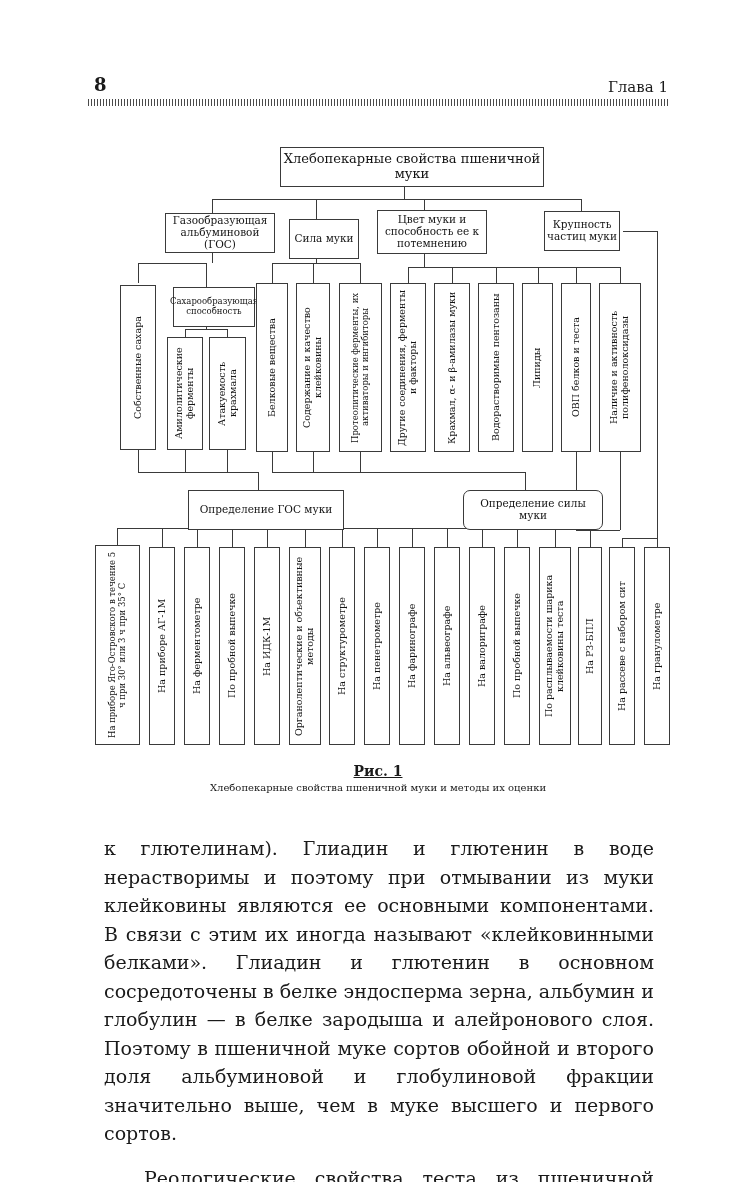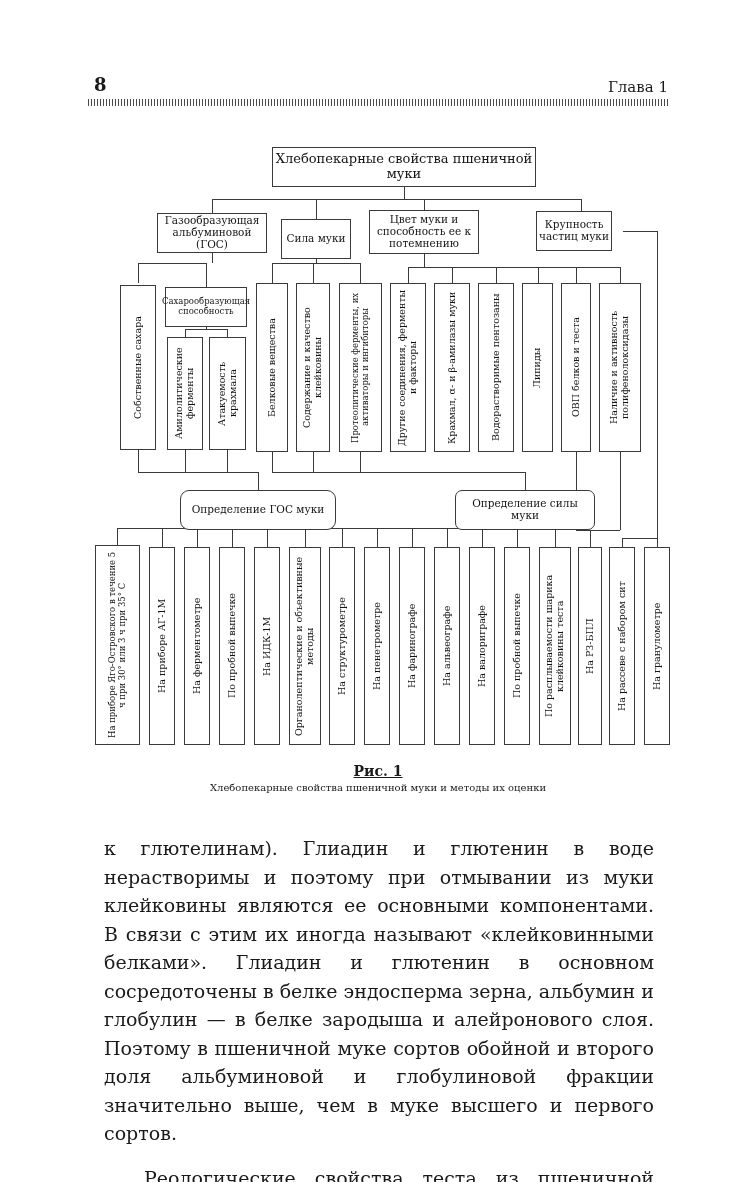--- a/index.html
+++ b/index.html
@@ -18,21 +18,21 @@
     position:absolute;left:88px;top:99px;width:580px;height:7px;
     background:repeating-linear-gradient(90deg,#4a4a4a 0 1px,transparent 1px 3px);
   }
   
   .box,.vbox{
     position:absolute;box-sizing:border-box;
     border:1px solid #3a3a3a;background:#ffffff;
     display:flex;align-items:center;justify-content:center;
     text-align:center;line-height:1.12;color:#141414;
   }
-  .box{font-size:10.5px;padding:19px 2px;}
+  .box{font-size:10.5px;padding:19px 2px;margin-left:8px;}
   .vbox{
     writing-mode:vertical-rl;transform:rotate(180deg);
     font-size:9.5px;padding:2px 1px;
   }
   .vbox.small{font-size:8.5px;}
   .connectors{position:absolute;left:0;top:0;pointer-events:none;}
   .connectors line{stroke:#3a3a3a;stroke-width:1;shape-rendering:crispEdges;}
   
   .caption{position:absolute;left:78px;top:763px;width:600px;text-align:center;}
   .caption-label{font-size:14px;font-weight:bold;margin-bottom:3px;text-decoration:underline;}
@@ -141,21 +141,21 @@
   <div class="vbox" style="left:256px;top:283px;width:32px;height:169px;">Белковые вещества</div>
   <div class="vbox" style="left:296px;top:283px;width:34px;height:169px;">Содержание и качество клейковины</div>
   <div class="vbox small" style="left:339px;top:283px;width:43px;height:169px;">Протеолитические ферменты, их активаторы и ингибиторы</div>
   <div class="vbox" style="left:390px;top:283px;width:36px;height:169px;">Другие соединения, ферменты и факторы</div>
   <div class="vbox" style="left:434px;top:283px;width:36px;height:169px;">Крахмал, α- и β-амилазы муки</div>
   <div class="vbox" style="left:478px;top:283px;width:36px;height:169px;">Водорастворимые пентозаны</div>
   <div class="vbox" style="left:522px;top:283px;width:31px;height:169px;">Липиды</div>
   <div class="vbox" style="left:561px;top:283px;width:30px;height:169px;">ОВП белков и теста</div>
   <div class="vbox" style="left:599px;top:283px;width:42px;height:169px;">Наличие и активность полифенолоксидазы</div>
 
-  <div class="box" style="left:180px;top:490px;width:156px;height:21px;border-radius:9px;">Определение ГОС муки</div>
+  <div class="box" style="left:180px;top:490px;width:156px;height:21px;">Определение ГОС муки</div>
   <div class="box" style="left:455px;top:490px;width:140px;height:21px;border-radius:7px;">Определение силы муки</div>
 
   <div class="vbox small" style="left:95px;top:545px;width:45px;height:200px;">На приборе Яго-Островского в течение 5 ч при 30° или 3 ч при 35° С</div>
   <div class="vbox" style="left:149px;top:547px;width:26px;height:198px;">На приборе АГ-1М</div>
   <div class="vbox" style="left:184px;top:547px;width:26px;height:198px;">На ферментометре</div>
   <div class="vbox" style="left:219px;top:547px;width:26px;height:198px;">По пробной выпечке</div>
   <div class="vbox" style="left:254px;top:547px;width:26px;height:198px;">На ИДК-1М</div>
   <div class="vbox" style="left:289px;top:547px;width:32px;height:198px;">Органолептические и объективные методы</div>
   <div class="vbox" style="left:329px;top:547px;width:26px;height:198px;">На структурометре</div>
   <div class="vbox" style="left:364px;top:547px;width:26px;height:198px;">На пенетрометре</div>

